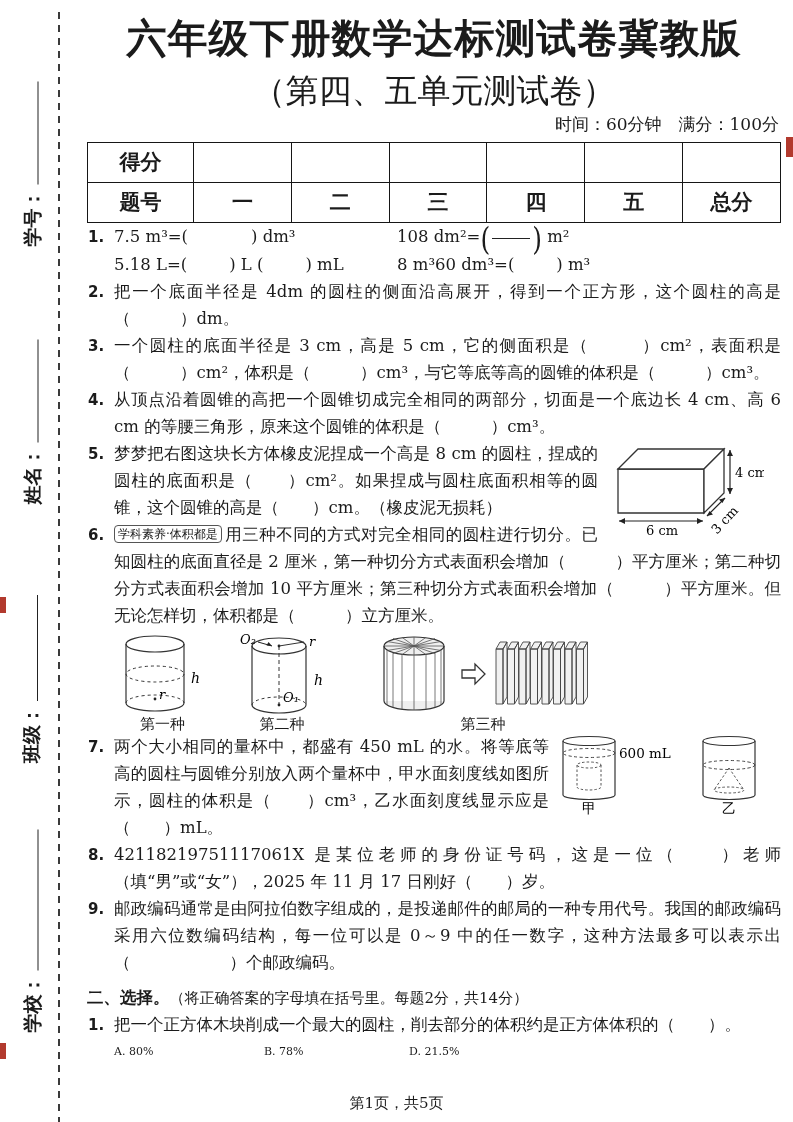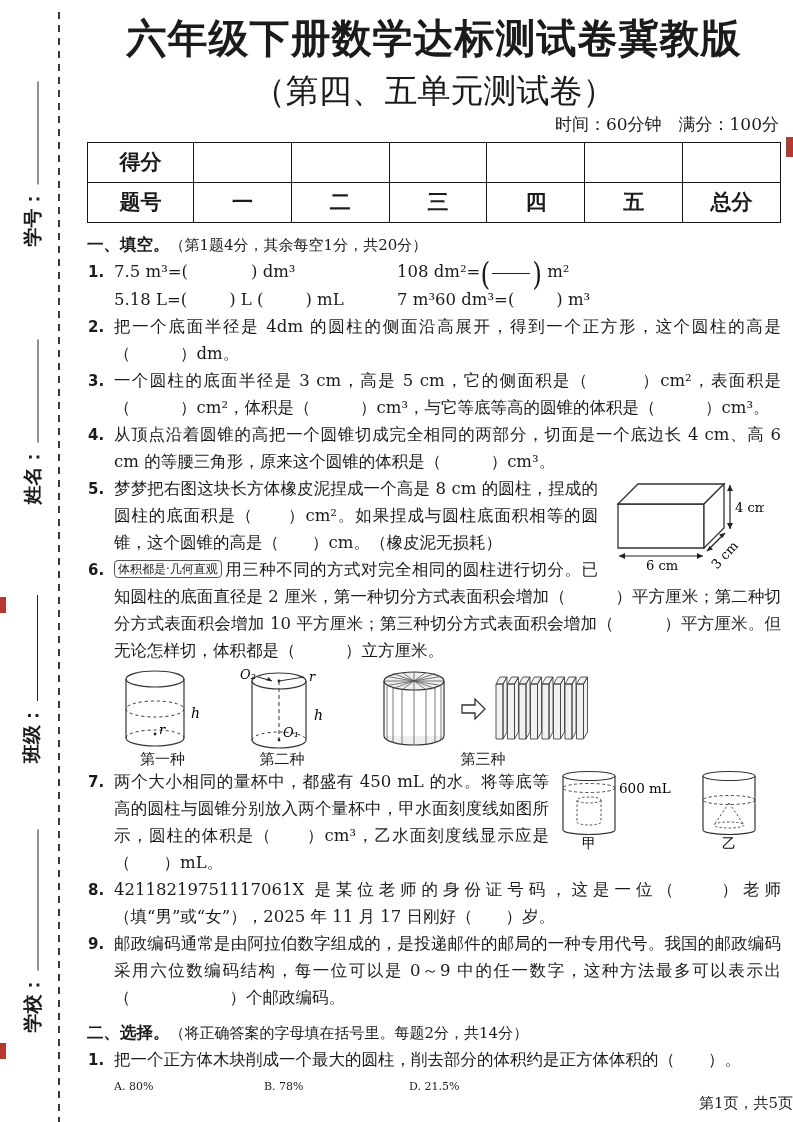--- a/index.html
+++ b/index.html
@@ -38,21 +38,21 @@
   .fig-r{float:right;}
   .fig-cuboid{width:165px;margin:1px 12px 0 6px;}
   .fig-beakers{width:228px;margin:2px 0 0 4px;}
   .figrow{display:flex;align-items:flex-end;margin:3px 0 0 28px;height:101px;}
   .figitem{text-align:center;}
   .figitem .cap{font-size:15px;line-height:18px;}
   .gap1{width:22px;} .gap2{width:44px;}
   .fig3row{display:flex;align-items:center;gap:7px;}
   .opts{display:grid;grid-template-columns:150px 145px 208px 1fr;padding-left:27px;
     line-height:28px;font-size:11px;}
-  .footer{position:absolute;left:0;right:0;bottom:9px;text-align:right;font-size:15px;}
+  .footer{position:absolute;left:0;right:0;bottom:9px;text-align:center;font-size:15px;}
   svg{display:block;}
   svg text{font-family:"DejaVu Serif","Liberation Serif",serif;}
 </style>
 </head>
 <body>
 
 <div class="page">
 
   <div class="side-dash"></div>
   <div class="scan-mark" style="left:786px;top:137px;width:7px;height:20px;"></div>
@@ -107,31 +107,28 @@
         <th>一</th>
         <th>二</th>
         <th>三</th>
         <th>四</th>
         <th>五</th>
         <th>总分</th>
       </tr>
     </tbody>
       </table>
 
-    <div class="sec-h">
-      <span class="sec-title">一、填空。</span><span class="sec-note">（第1题4分，其余每空1分，共20分）</span>
-    </div>
 
     <div class="q">
       <span class="qnum">1.</span>
       <div class="q1-grid">
         <span>7.5 m³=(            ) dm³</span>
         <span><span>108 dm²=</span><span class="frac-blank"><span class="paren">(</span><span class="fline"></span><span class="paren">)</span></span><span> m²</span></span>
         <span>5.18 L=(        ) L (        ) mL</span>
-        <span>7 m³60 dm³=(        ) m³</span>
+        <span>8 m³60 dm³=(        ) m³</span>
       </div>
     </div>
 
     <div class="q">
       <span class="qnum">2.</span>
       <span class="qtext">把一个底面半径是 4dm 的圆柱的侧面沿高展开，得到一个正方形，这个圆柱的高是（　　　）dm。</span>
     </div>
 
     <div class="q">
       <span class="qnum">3.</span>
@@ -159,21 +156,21 @@
           <line x1="15" y1="80" x2="99" y2="80" stroke="#222" stroke-width="1.2"></line>
           <path d="M15,80 l6,-3 v6 Z M99,80 l-6,-3 v6 Z" fill="#222"></path>
           <text x="42" y="94" font-size="13">6 cm</text>
         </svg>
       </div>
       <span class="qtext">梦梦把右图这块长方体橡皮泥捏成一个高是 8 cm 的圆柱，捏成的圆柱的底面积是（　　）cm²。如果捏成与圆柱底面积相等的圆锥，这个圆锥的高是（　　）cm。（橡皮泥无损耗）</span>
     </div>
 
     <div class="q">
       <span class="qnum">6.</span>
-      <span class="badge">体积都是·几何直观</span><span class="qtext">用三种不同的方式对完全相同的圆柱进行切分。已知圆柱的底面直径是 2 厘米，第一种切分方式表面积会增加（　　　）平方厘米；第二种切分方式表面积会增加 10 平方厘米；第三种切分方式表面积会增加（　　　）平方厘米。但无论怎样切，体积都是（　　　）立方厘米。</span>
+      <span class="badge">学科素养·体积都是</span><span class="qtext">用三种不同的方式对完全相同的圆柱进行切分。已知圆柱的底面直径是 2 厘米，第一种切分方式表面积会增加（　　　）平方厘米；第二种切分方式表面积会增加 10 平方厘米；第三种切分方式表面积会增加（　　　）平方厘米。但无论怎样切，体积都是（　　　）立方厘米。</span>
     </div>
 
     <div class="figrow">
       <div class="figitem">
         <svg viewBox="0 0 95 82" width="95" height="82">
           <ellipse cx="40" cy="11" rx="29" ry="8" fill="#fff" stroke="#333" stroke-width="1.2"></ellipse>
           <line x1="11" y1="11" x2="11" y2="70" stroke="#333" stroke-width="1.2"></line>
           <line x1="69" y1="11" x2="69" y2="70" stroke="#333" stroke-width="1.2"></line>
           <path d="M11,70 A29,8 0 0 0 69,70" fill="none" stroke="#333" stroke-width="1.2"></path>
           <path d="M11,70 A29,8 0 0 1 69,70" fill="none" stroke="#333" stroke-width="1" stroke-dasharray="3,3"></path>

